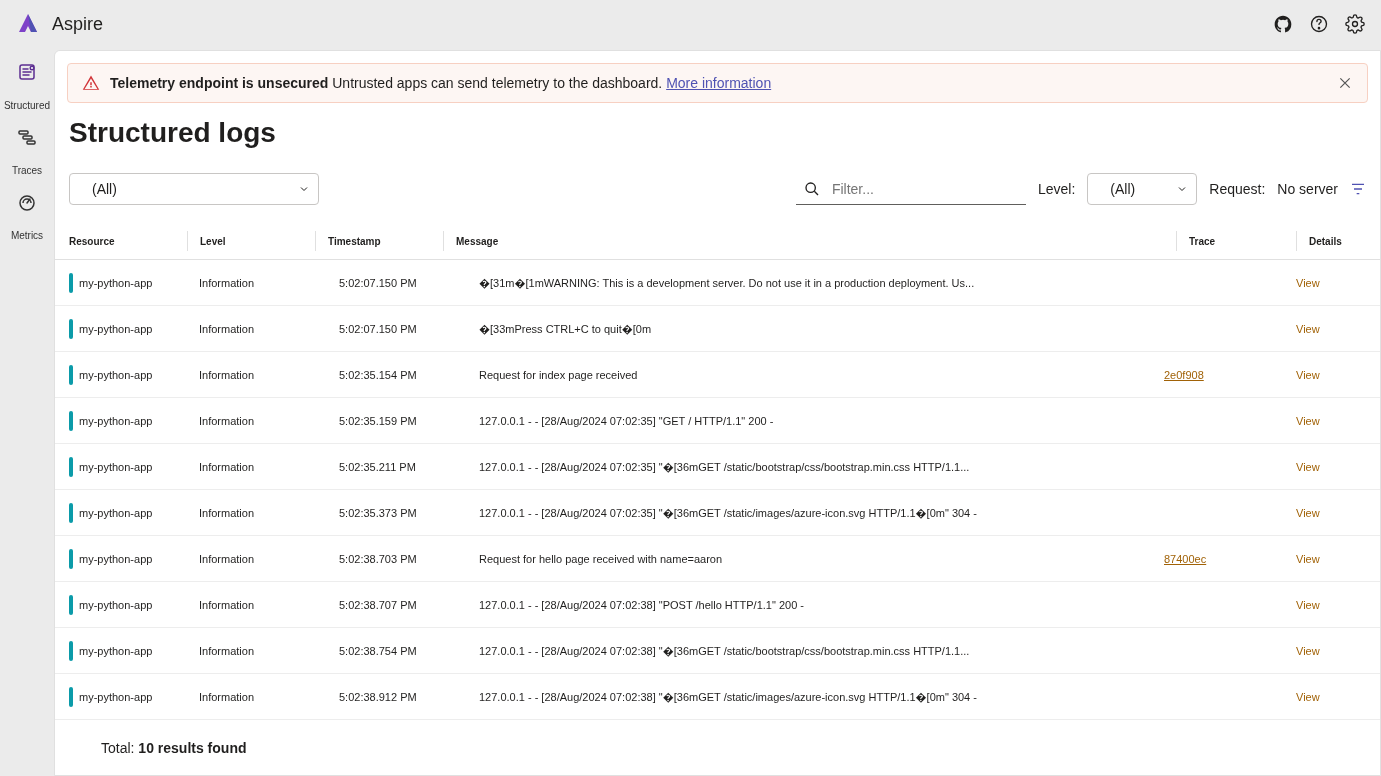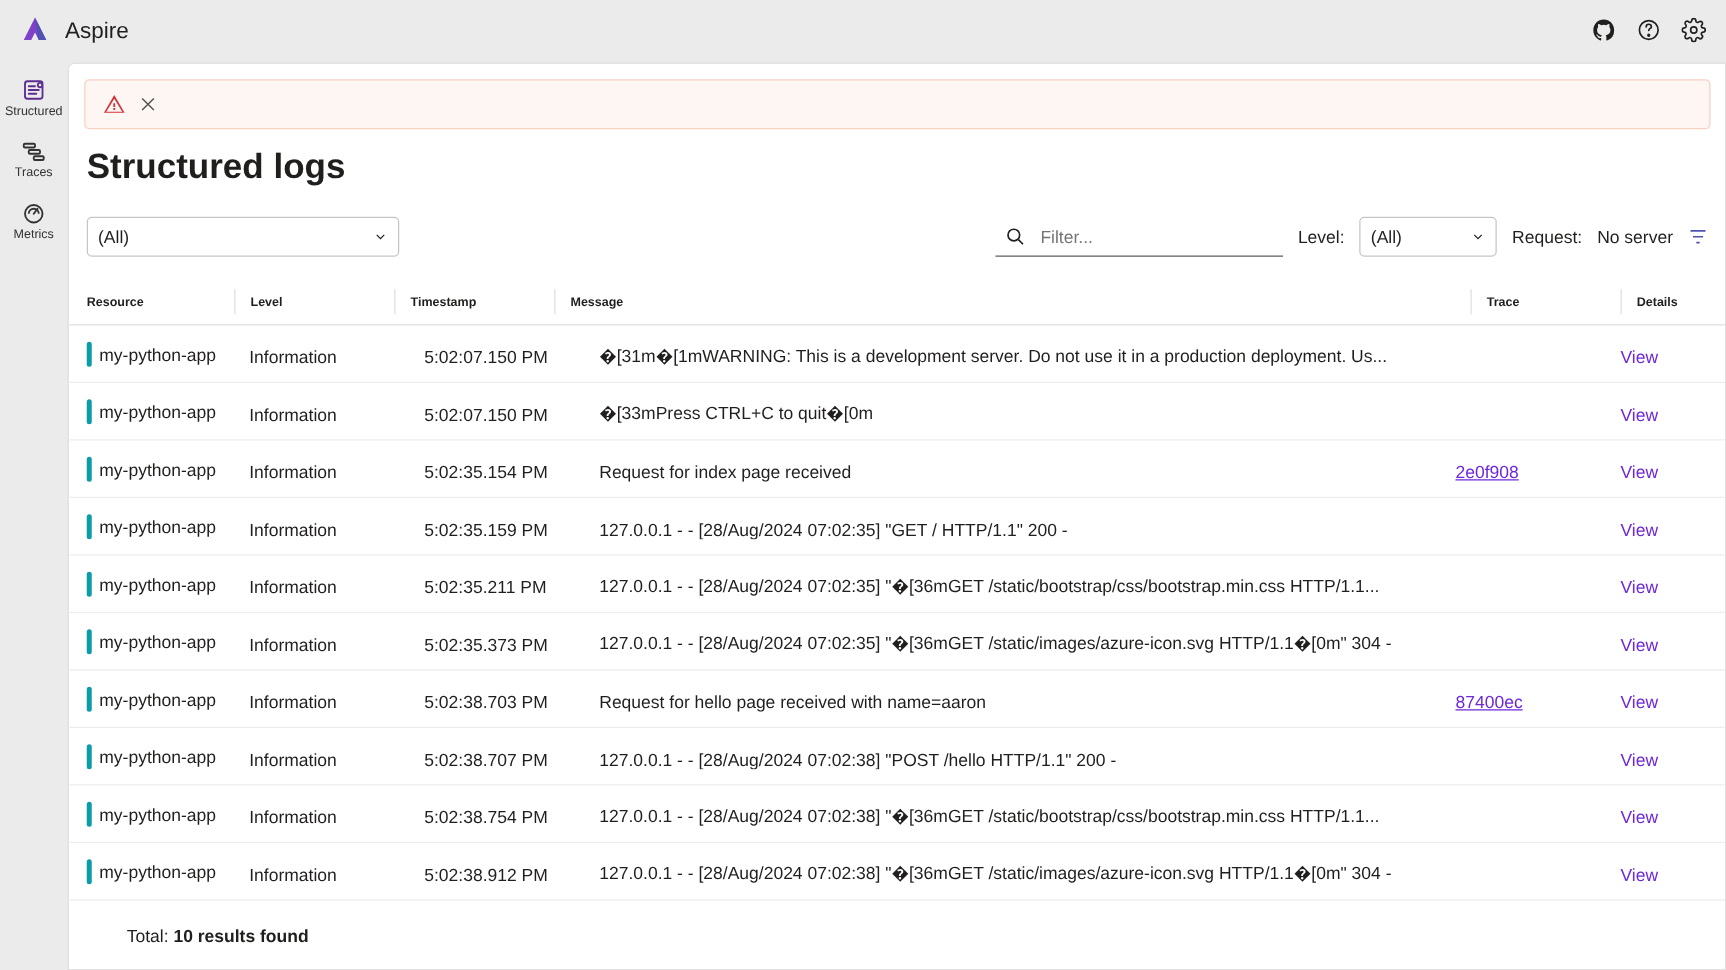--- a/index.html
+++ b/index.html
@@ -7,58 +7,58 @@
     
     .topbar { height: 48px; display: flex; align-items: center; padding: 0 16px; background: #ebebeb; }
     .logo-icon { width: 24px; height: 24px; margin-right: 12px; }
     .app-title { font-size: 18px; font-weight: 400; flex: 1; }
     .topbar-icons { display: flex; gap: 16px; }
     .topbar-icons svg { width: 20px; height: 20px; cursor: pointer; }
     
     .container { display: flex; height: calc(100vh - 48px); }
     
     .sidebar { width: 54px; background: #ebebeb; display: flex; flex-direction: column; align-items: center; padding-top: 6px; }
-    .sidebar-item { width: 100%; display: flex; flex-direction: column; align-items: center; padding: 8px 0; cursor: pointer; gap: 2px; }
+    .sidebar-item { width: 100%; display: flex; flex-direction: column; align-items: center; padding: 8px 0; cursor: pointer; gap: 18px; }
     .sidebar-item.active .sidebar-icon { color: #5c2e91; }
     .sidebar-icon { width: 20px; height: 20px; color: #333; }
     .sidebar-label { font-size: 10px; color: #333; }
     
     .main { flex: 1; background: #fff; border: 1px solid #e0e0e0; border-radius: 6px 0 0 0; margin-top: 2px; overflow-y: auto; }
     
     .warning-banner { margin: 12px 12px 6px 12px; background: #fdf6f3; border: 1px solid #f7d0c2; border-radius: 4px; padding: 10px 14px; display: flex; align-items: center; gap: 10px; }
     .warning-icon { color: #d13438; flex-shrink: 0; }
     .warning-text { flex: 1; font-size: 14px; }
     .warning-text strong { font-weight: 600; }
     .warning-link { color: #4f52b2; text-decoration: underline; cursor: pointer; }
     .warning-close { cursor: pointer; color: #555; }
     
     .page-title { font-size: 28px; font-weight: 600; margin: 14px 14px 24px 14px; }
     
     .controls { display: flex; align-items: center; padding: 0 14px 18px 14px; gap: 12px; }
-    .dropdown { position: relative; border: 1px solid #c8c6c4; border-radius: 4px; height: 32px; display: flex; align-items: center; padding: 0 28px 0 8px; min-width: 250px; cursor: pointer; background: #fff; }
+    .dropdown { position: relative; border: 1px solid #c8c6c4; border-radius: 4px; height: 32px; display: flex; align-items: center; padding: 0 28px 0 22px; min-width: 250px; cursor: pointer; background: #fff; }
     .dropdown.small { min-width: 110px; }
     .dropdown-chevron { position: absolute; right: 8px; }
     .spacer { flex: 1; }
     .search-box { display: flex; align-items: center; border-bottom: 1px solid #605e5c; height: 32px; width: 230px; gap: 12px; padding: 0 8px; }
     .search-box input { border: none; outline: none; flex: 1; font-size: 14px; background: transparent; }
     .filters-label { font-size: 14px; }
     .no-filters { font-size: 14px; }
     .filter-icon { cursor: pointer; color: #4f52b2; }
     
     .table { width: 100%; }
     .table-header { display: flex; border-bottom: 1px solid #e0e0e0; padding: 8px 14px; font-weight: 600; font-size: 10px; }
-    .table-row { display: flex; border-bottom: 1px solid #ededed; padding: 12px 14px; align-items: flex-end; font-size: 14px; min-height: 46px; }
+    .table-row { display: flex; border-bottom: 1px solid #ededed; padding: 12px 14px; align-items: center; font-size: 11px; min-height: 46px; }
     .col-resource { width: 130px; display: flex; align-items: center; gap: 6px; }
     .col-level { width: 140px; }
     .col-timestamp { width: 140px; }
     .col-message { flex: 1; white-space: nowrap; overflow: hidden; text-overflow: ellipsis; padding-right: 16px; }
     .col-trace { width: 132px; text-align: left; }
     .col-details { width: 70px; text-align: left; }
     .resource-bar { width: 4px; height: 20px; background: #0b9ba9; border-radius: 2px; flex-shrink: 0; }
-    .link { color: #6d28d9; cursor: pointer; }
+    .link { color: #a16207; cursor: pointer; }
     .trace-link { text-decoration: underline; }
     .th-divider { border-left: 1px solid #e0e0e0; padding-left: 12px; margin-left: -12px; height: 20px; display: flex; align-items: center; }
     
     .footer { padding: 20px 14px; font-size: 14px; margin-left: 32px; }
     .footer strong { font-weight: 600; }
     
     svg { display: block; }
   </style>
 </head>
 <body>
@@ -127,20 +127,23 @@
       <span class="sidebar-label">Metrics</span>
     </div>
   </div>
 
   <div class="main">
     <div class="warning-banner">
       <span class="warning-icon">
         <svg width="18" height="18" viewBox="0 0 24 24" fill="currentColor">
             <path d="M12 2L1 21h22L12 2zm0 4l8.5 14h-17L12 6zm-1 5v4h2v-4h-2zm0 5v2h2v-2h-2z"></path>
           </svg>
+      </span>
+      <span class="warning-text">
+        <strong>Telemetry endpoint is unsecured</strong><span> Untrusted apps can send telemetry to the dashboard. </span><a class="warning-link">More information</a>
       </span>
       <span class="warning-close">
         <svg width="16" height="16" viewBox="0 0 24 24" fill="none" stroke="currentColor" stroke-width="1.8">
             <path d="M5 5l14 14M19 5L5 19"></path>
           </svg>
       </span>
     </div>
 
     <h1 class="page-title">Structured logs</h1>
 

